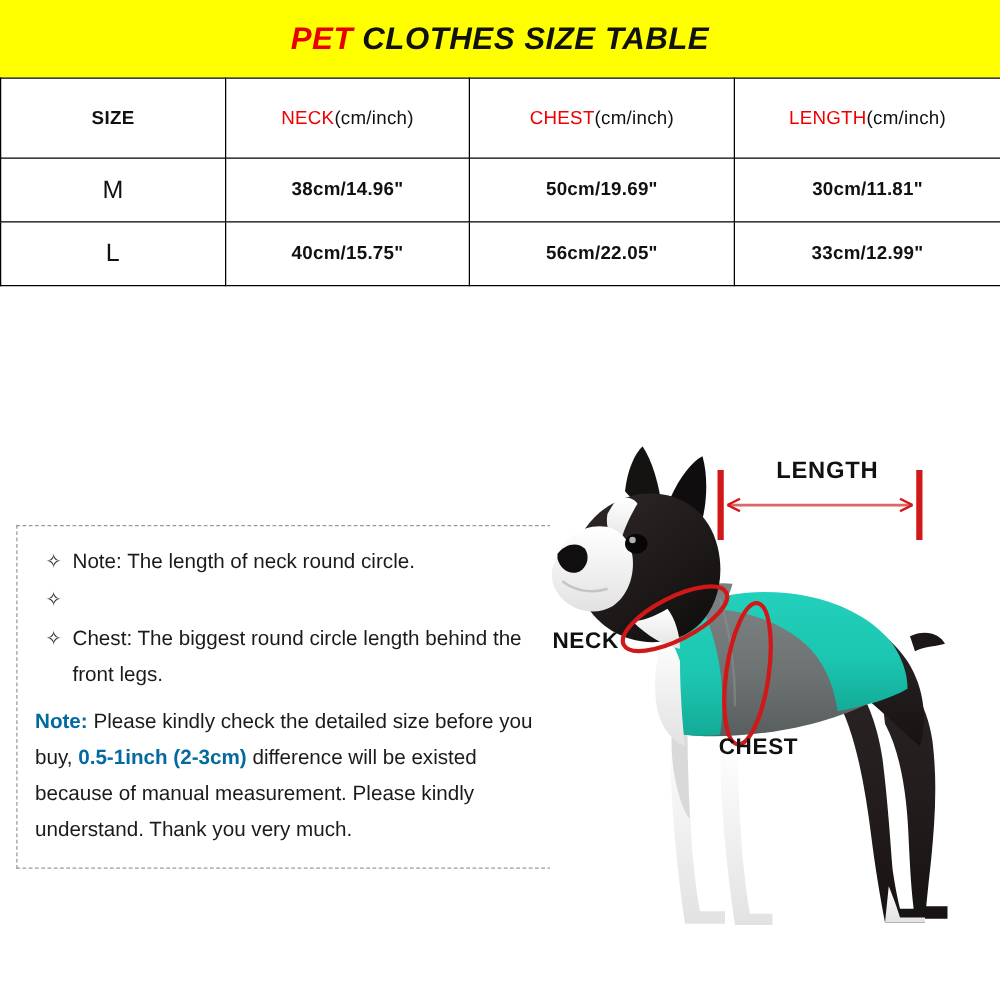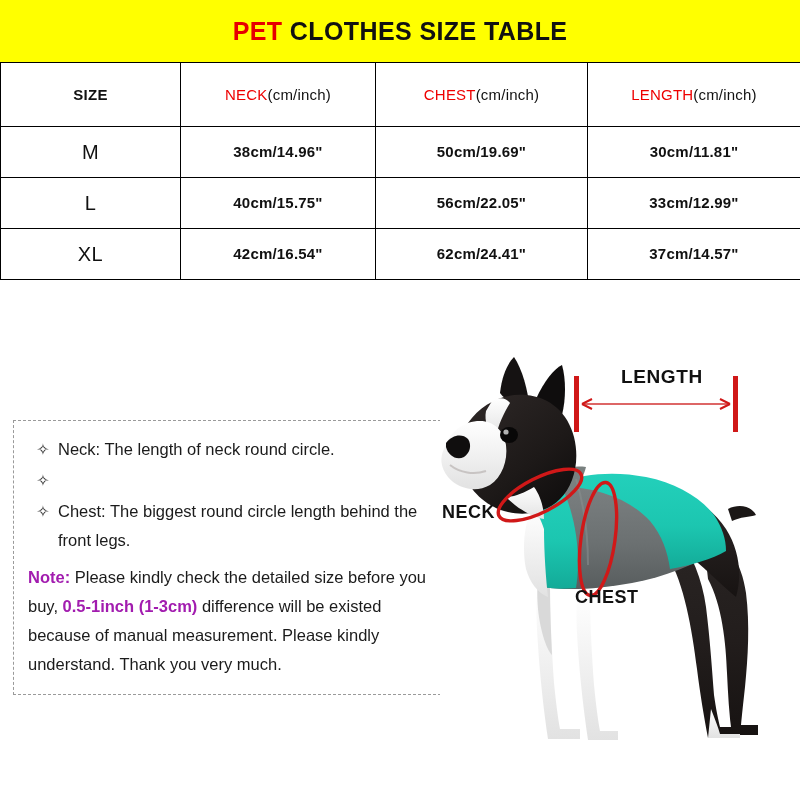--- a/index.html
+++ b/index.html
@@ -19,20 +19,21 @@
 
   
   .banner {
     position: absolute;
     left: 0; top: 0;
     width: 800px; height: 62px;
     background: #ffff00;
     display: flex;
     align-items: center;
     justify-content: center;
+    font-style: italic;
   }
   .banner-title {
     font-size: 25px;
     font-weight: bold;
     letter-spacing: .4px;
     color: #111111;
     white-space: nowrap;
     font-family: "Liberation Sans", sans-serif;
   }
   .banner-title .accent { color: #e60000; }
@@ -135,21 +136,21 @@
     position: absolute;
     left: 14px; top: 142px;
     width: 404px;
     font-size: 16.5px;
     line-height: 29px;
     color: #1b1b1b;
     text-align: left;
     font-family: "Liberation Sans", sans-serif;
   }
   .note .nred {
-    color: #a21caf;
+    color: #0369a1;
     font-weight: bold;
   }
 
   
   .dog-area {
     position: absolute;
     left: 440px; top: 30px;     
     width: 360px; height: 430px;
   }
   .dog-svg { display: block; }
@@ -203,49 +204,43 @@
       <td><span class="cell-val">38cm/14.96"</span></td>
       <td><span class="cell-val">50cm/19.69"</span></td>
       <td><span class="cell-val">30cm/11.81"</span></td>
     </tr>
     <tr>
       <td><span class="cell-size">L</span></td>
       <td><span class="cell-val">40cm/15.75"</span></td>
       <td><span class="cell-val">56cm/22.05"</span></td>
       <td><span class="cell-val">33cm/12.99"</span></td>
     </tr>
-    <tr>
-      <td><span class="cell-size">XL</span></td>
-      <td><span class="cell-val">42cm/16.54"</span></td>
-      <td><span class="cell-val">62cm/24.41"</span></td>
-      <td><span class="cell-val">37cm/14.57"</span></td>
-    </tr>
   </tbody>
 </table>
 
 <div class="lower">
 
   <div class="info-box">
 
     <div class="bullets">
       <div class="bullet-row">
         <span class="bullet-mark">✧</span>
-        <span class="bullet-text">Neck: The length of neck round circle.</span>
+        <span class="bullet-text">Note: The length of neck round circle.</span>
       </div>
       <div class="bullet-row">
         <span class="bullet-mark">✧</span>
       </div>
       <div class="bullet-row">
         <span class="bullet-mark">✧</span>
         <span class="bullet-text">Chest: The biggest round circle length behind the front legs.</span>
       </div>
     </div>
 
     <div class="note">
-      <span class="nred">Note:</span><span> Please kindly check the detailed size before you buy, </span><span class="nred">0.5-1inch (1-3cm)</span><span> difference will be existed because of manual measurement. Please kindly understand. Thank you very much.</span>
+      <span class="nred">Note:</span><span> Please kindly check the detailed size before you buy, </span><span class="nred">0.5-1inch (2-3cm)</span><span> difference will be existed because of manual measurement. Please kindly understand. Thank you very much.</span>
     </div>
 
   </div>
 
   <div class="dog-area">
 
     <svg class="dog-svg" width="360" height="430" viewBox="0 0 360 430">
       <defs>
         <linearGradient id="gBody" x1="0" y1="0" x2="0" y2="1">
           <stop offset="0%" stop-color="#2a2524"></stop>

